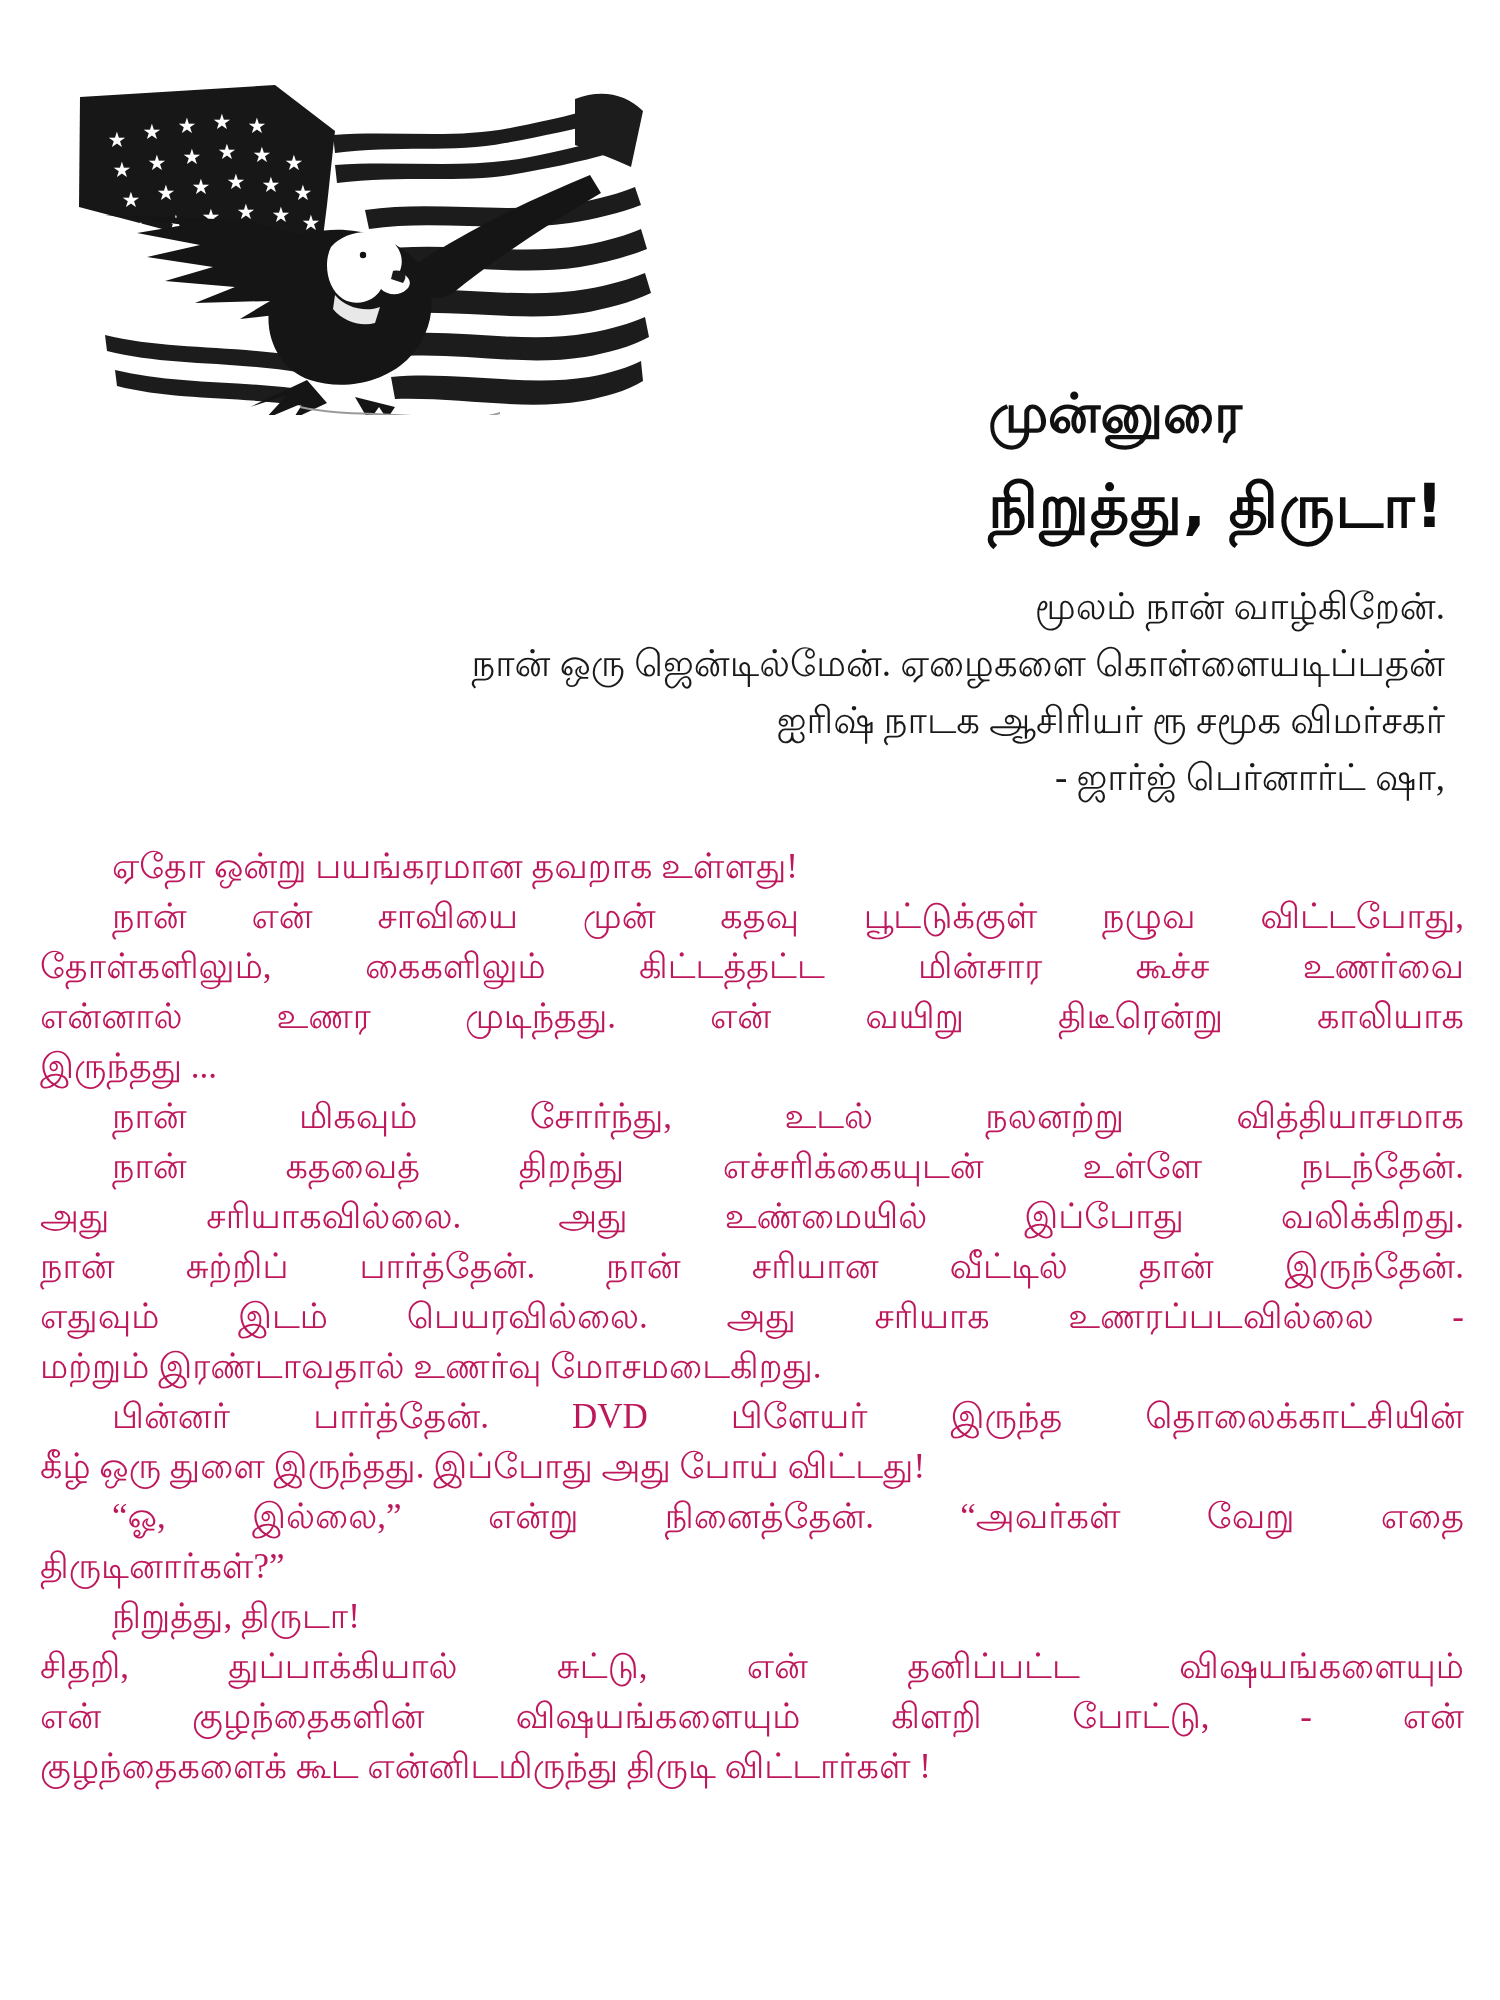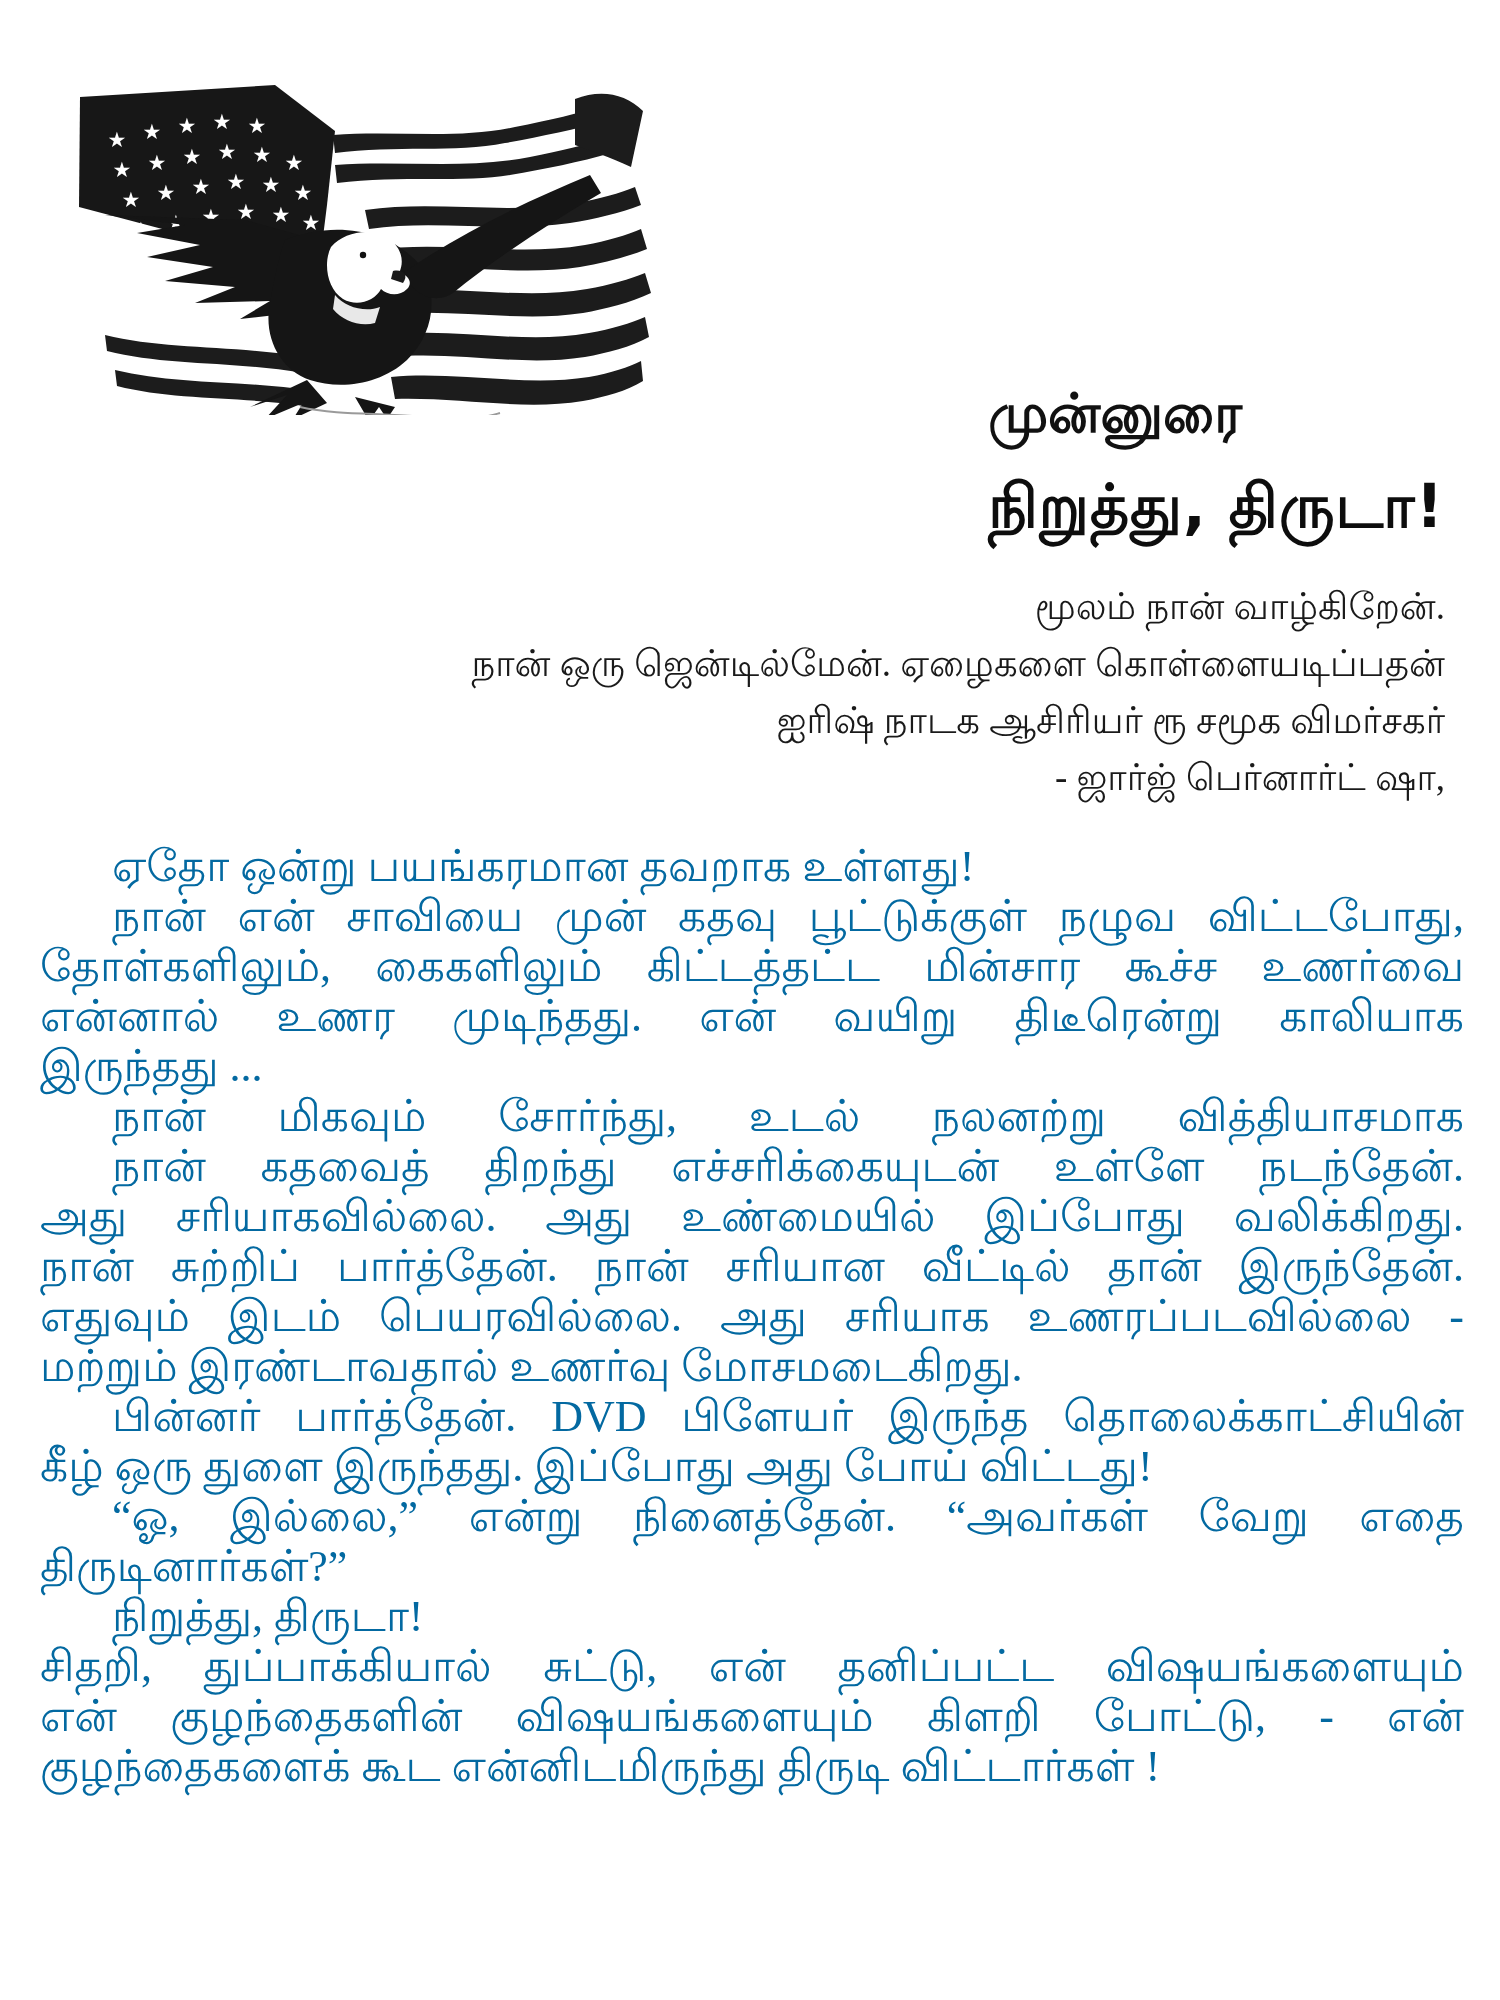--- a/index.html
+++ b/index.html
@@ -22,21 +22,21 @@
     font-weight:800;font-size:60px;line-height:1.25;color:#0d0d0d;letter-spacing:1px;
   }
   
   .epigraph{
     position:absolute;top:578px;left:110px;right:55px;
     text-align:right;font-size:37px;line-height:57px;color:#1a1a1a;
   }
   
   .body-text{
     position:absolute;top:842px;left:40px;right:36px;
-    font-size:44px;line-height:50px;color:#0369a1;
+    font-size:35px;line-height:50px;color:#be185d;
   }
   .line{text-align:justify;text-align-last:left;}
   .line.just{text-align-last:justify;}
   .line.indent{text-indent:72px;}
 </style>
 </head>
 <body>
 
 <div class="page">
 

